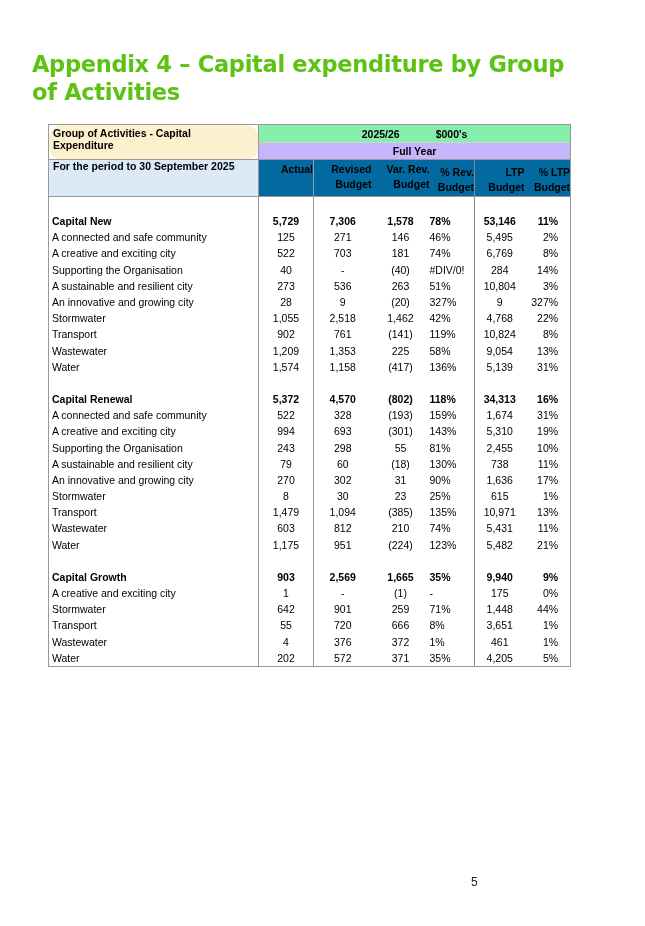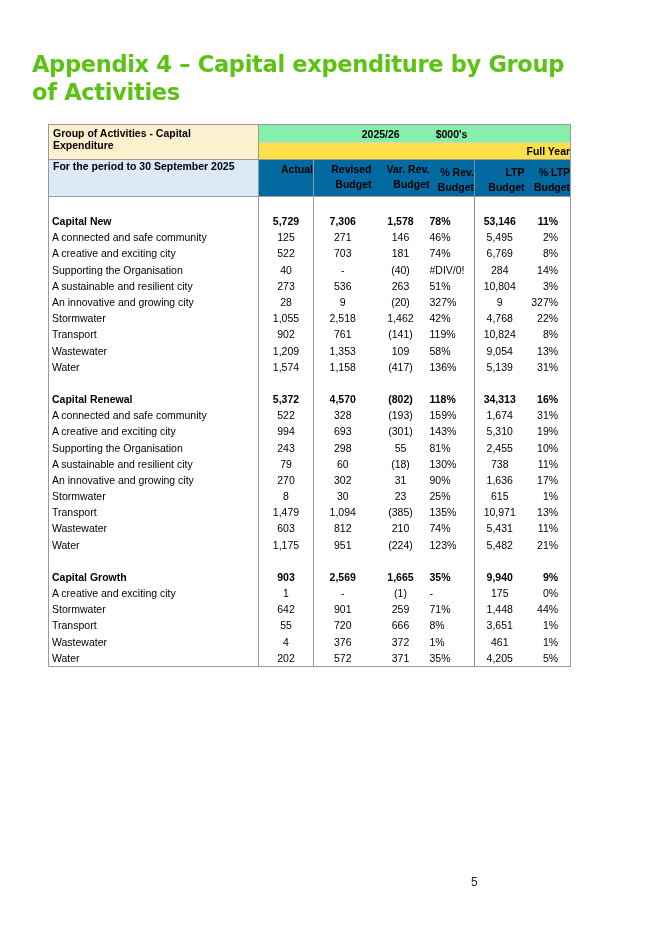--- a/index.html
+++ b/index.html
@@ -7,26 +7,26 @@
     .title {
       position: absolute; left: 32px; top: 50px; width: 560px;
       color: #5cc214; font-family: "DejaVu Sans", sans-serif; font-weight: bold;
       font-size: 22.5px; line-height: 28px; letter-spacing: -0.3px; margin: 0;
     }
     table.capex {
       position: absolute; left: 48px; top: 124px; width: 522px;
       border-collapse: collapse; font-size: 10.5px; table-layout: fixed;
     }
     table.capex td, table.capex th { padding: 0; }
-    .hdr-left-1 { background: #fdf0cf; font-weight: bold; vertical-align: top; padding: 2px 4px !important; border-top: 1px solid #999; border-left: 1px solid #999; border-right: 1px solid #999; }
+    .hdr-left-1 { background: #fdf0cf; font-weight: bold; vertical-align: top; padding: 2px 4px !important; border-top: 1px solid #999; border-left: 1px solid #999; border-right: 1px solid #999; border-radius: 14px; }
     .hdr-left-2 { background: #dce9f6; font-weight: bold; vertical-align: top; padding: 0 4px !important; border-top: 1px solid #999; border-left: 1px solid #999; border-right: 1px solid #999; border-bottom: 1px solid #999; }
     .hdr-year { background: #86efac; font-weight: bold; text-align: center; height: 17px; border-top: 1px solid #999; border-right: 1px solid #999; }
     .hdr-year span { display: inline-block; }
     .hdr-year .gap { width: 36px; }
-    .hdr-full { background: #fde047; font-weight: bold; text-align: right; height: 16px; border-right: 1px solid #999; border-top: 1px solid #cfd8c6; }
+    .hdr-full { background: #c4b5fd; font-weight: bold; text-align: center; height: 16px; border-right: 1px solid #999; border-top: 1px solid #cfd8c6; }
     .hdr-col { background: #0369a1; font-weight: bold; text-align: right; vertical-align: top; height: 34px; line-height: 15px; padding-top: 2px !important; border-top: 1px solid #999; border-bottom: 1px solid #999; }
     .hdr-col.low { vertical-align: bottom; padding-bottom: 1px !important; padding-top: 0 !important; }
     .bl { border-left: 1px solid #999; }
     .br { border-right: 1px solid #999; margin-left: 44px; }
     .bl-dark { border-left: 1.5px solid #888; }
     td.lbl { padding-left: 3px !important; white-space: nowrap; border-left: 1px solid #999; border-right: 1px solid #999; }
     td.num { text-align: center; }
     td.pct { padding-right: 10px !important; }
     td.pct2 { text-align: right; padding-right: 12px !important; }
     tr.row td { height: 16.2px; }
@@ -149,21 +149,21 @@
         <td class="num bl">761</td>
         <td class="num">(141)</td>
         <td class="pct">119%</td>
         <td class="num bl-dark">10,824</td>
         <td class="pct2 br">8%</td>
       </tr>
       <tr class="row">
         <td class="lbl">Wastewater</td>
         <td class="num">1,209</td>
         <td class="num bl">1,353</td>
-        <td class="num">109</td>
+        <td class="num">225</td>
         <td class="pct">58%</td>
         <td class="num bl-dark">9,054</td>
         <td class="pct2 br">13%</td>
       </tr>
       <tr class="row">
         <td class="lbl">Water</td>
         <td class="num">1,574</td>
         <td class="num bl">1,158</td>
         <td class="num">(417)</td>
         <td class="pct">136%</td>

